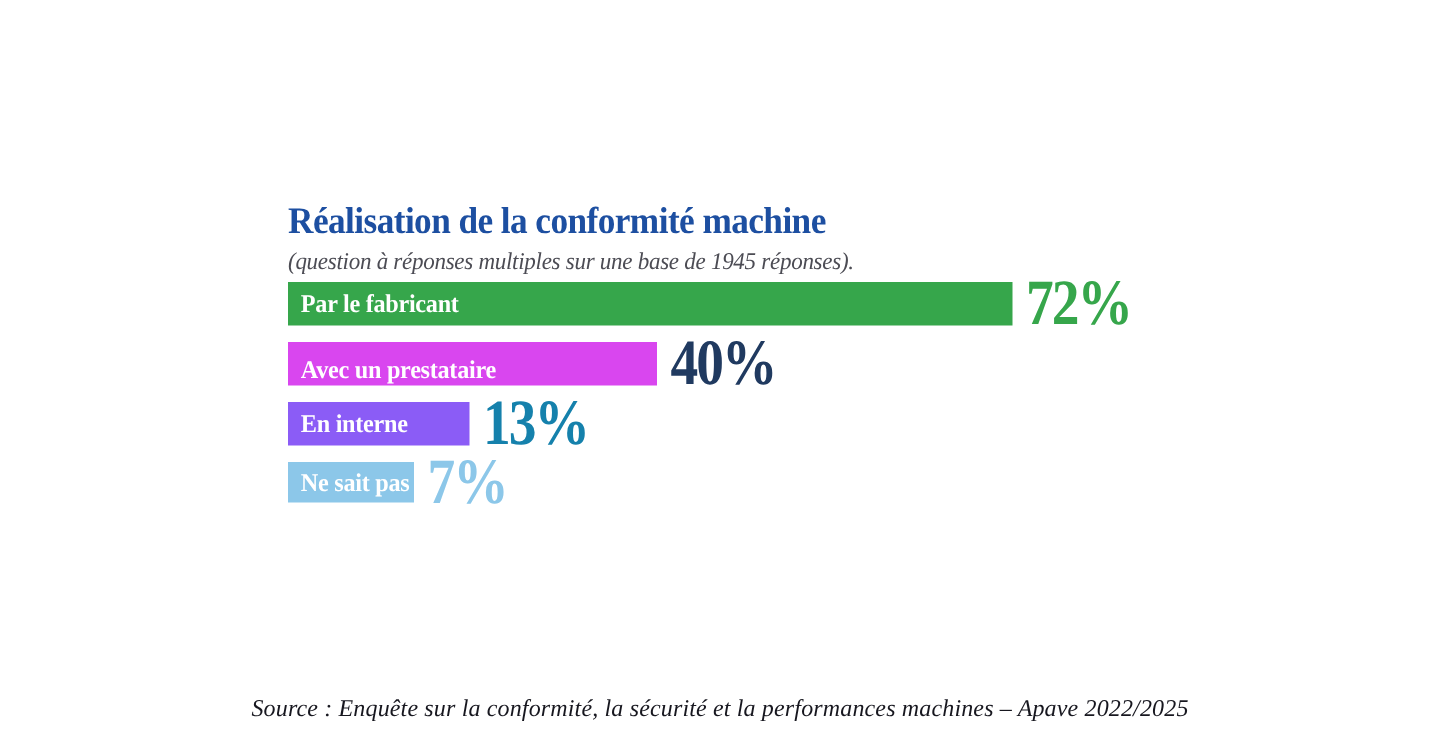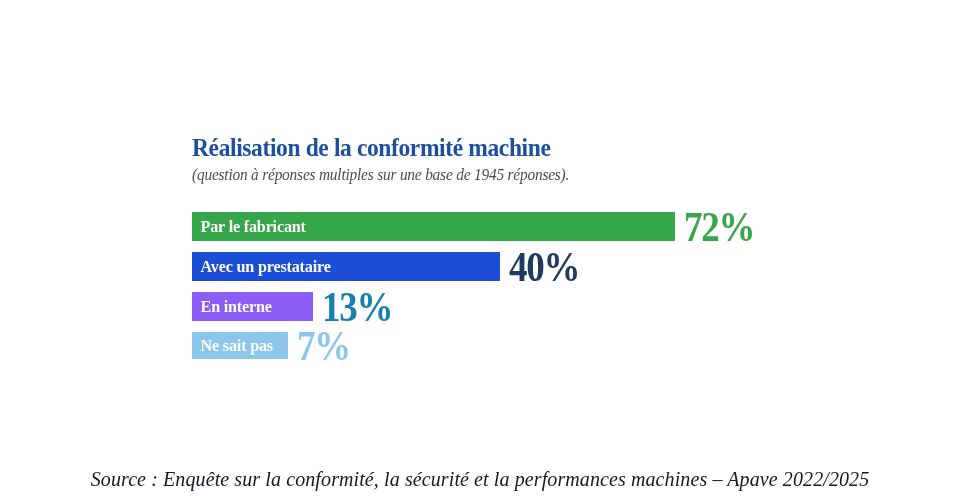--- a/index.html
+++ b/index.html
@@ -29,21 +29,21 @@
   .chart-subtitle {
     margin: 4px 0 0 0;
     font-size: 16px;
     font-style: italic;
     color: #4c4c54;
     letter-spacing: -0.2px;
     transform: scaleX(0.96);
     transform-origin: left top;
     white-space: nowrap;
   }
-  .rows { margin-top: 28px; }
+  .rows { margin-top: 4px; }
   .bar-row {
     display: flex;
     align-items: center;
     height: 29px;
     margin-bottom: 11px;
   }
   .bar-row:nth-child(4) { height: 27px; margin-bottom: 0; }
   .bar {
     height: 100%;
     display: flex;
@@ -70,21 +70,21 @@
     transform-origin: left center;
     white-space: nowrap;
   }
   .source {
     position: absolute;
     left: 0;
     right: 0;
     top: 448px;
     text-align: center;
     font-style: italic;
-    font-size: 20px;
+    font-size: 16px;
     color: #17171f;
     letter-spacing: 0.1px;
   }
 </style>
 </head>
 <body>
 
 <div class="canvas">
 
   <div class="chart">
@@ -94,35 +94,35 @@
     <div class="rows">
 
       <div class="bar-row">
         <div class="bar" style="width: 483px; background: rgb(54, 166, 75);">
           <span class="bar-label">Par le fabricant</span>
         </div>
         <span class="bar-value" style="color: rgb(54, 166, 75);">72%</span>
       </div>
 
       <div class="bar-row">
-        <div class="bar" style="width: 308px; background: #1d4ed8;">
+        <div class="bar" style="width: 246px; background: #d946ef; align-items: flex-end;">
           <span class="bar-label">Avec un prestataire</span>
         </div>
         <span class="bar-value" style="color: rgb(32, 58, 96);">40%</span>
       </div>
 
       <div class="bar-row">
         <div class="bar" style="width: 121px; background: #8b5cf6;">
           <span class="bar-label">En interne</span>
         </div>
         <span class="bar-value" style="color: rgb(21, 129, 172);">13%</span>
       </div>
 
       <div class="bar-row">
-        <div class="bar" style="width: 96px; background: rgb(140, 199, 233);">
+        <div class="bar" style="width: 84px; background: rgb(140, 199, 233);">
           <span class="bar-label">Ne sait pas</span>
         </div>
         <span class="bar-value" style="color: rgb(140, 199, 233);">7%</span>
       </div>
 
     </div>
   </div>
 
   <p class="source">Source : Enquête sur la conformité, la sécurité et la performances machines – Apave 2022/2025</p>
 

